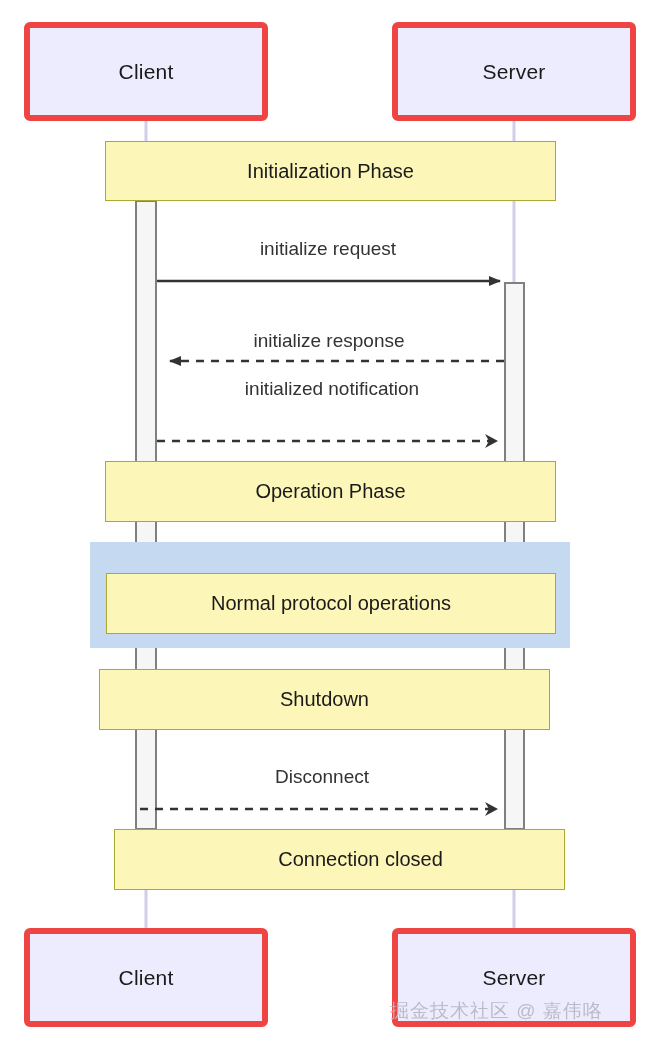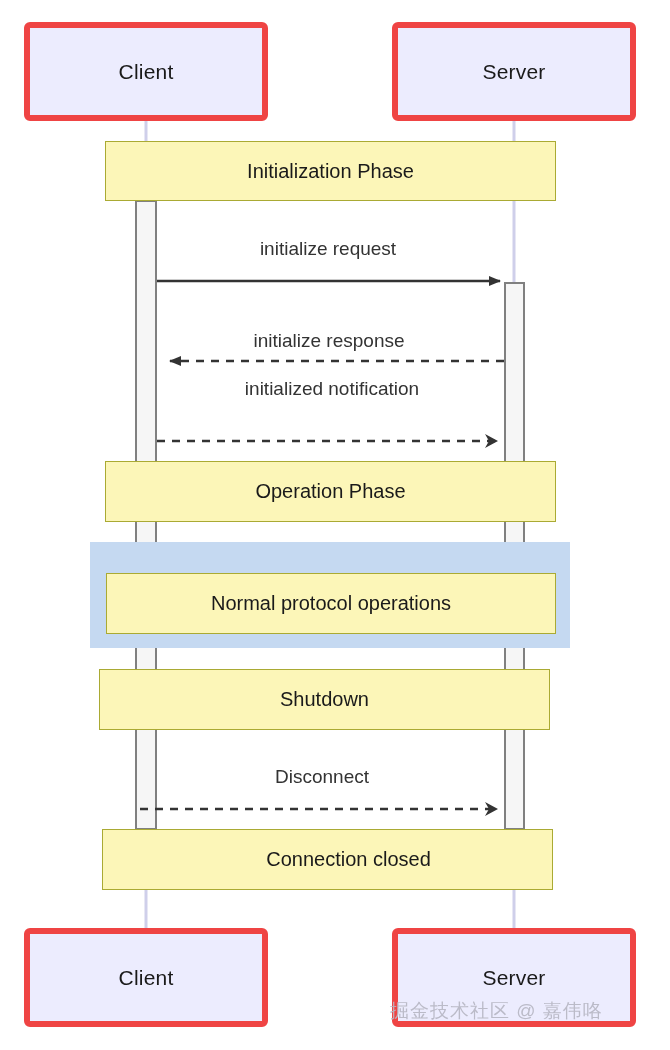--- a/index.html
+++ b/index.html
@@ -54,21 +54,21 @@
     align-items: center;
     justify-content: center;
     color: #1a1a1a;
     font-size: 20px;
     z-index: 6;
   }
   .phase-init      { left: 105px; top: 141px; width: 451px; height: 60px; }
   .phase-operation { left: 105px; top: 461px; width: 451px; height: 61px; }
   .phase-normal    { left: 106px; top: 573px; width: 450px; height: 61px; }
   .phase-shutdown  { left: 99px; top: 669px; width: 451px; height: 61px; }
-  .phase-closed    { left: 102px; top: 829px; width: 451px; height: 61px; padding-left: 42px; }
+  .phase-closed    { left: 114px; top: 829px; width: 451px; height: 61px; padding-left: 42px; }
 
   
   .highlight-band {
     position: absolute;
     left: 90px;
     top: 542px;
     width: 480px;
     height: 106px;
     background: #C5D9F1;
     z-index: 2;

